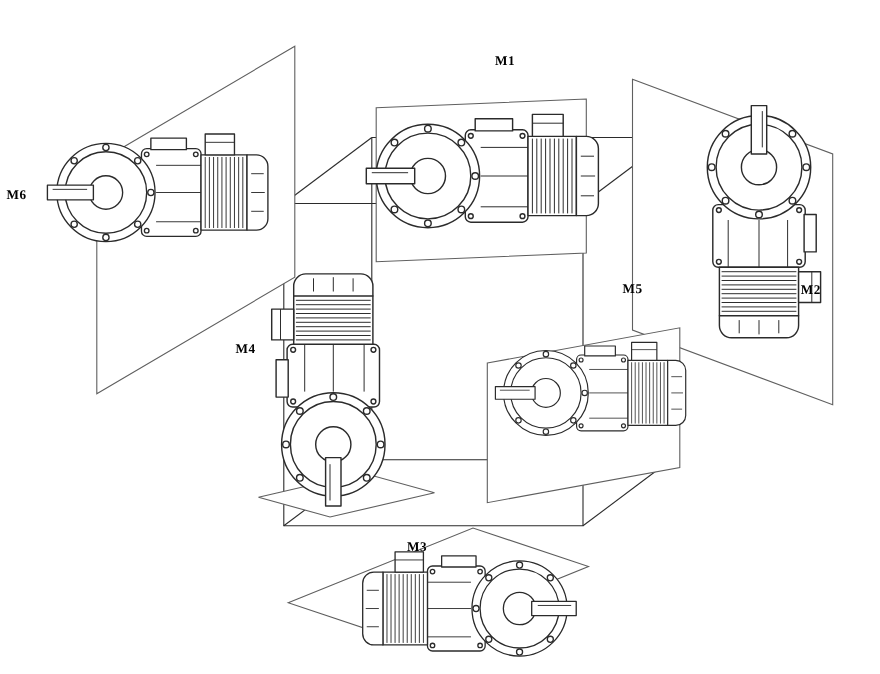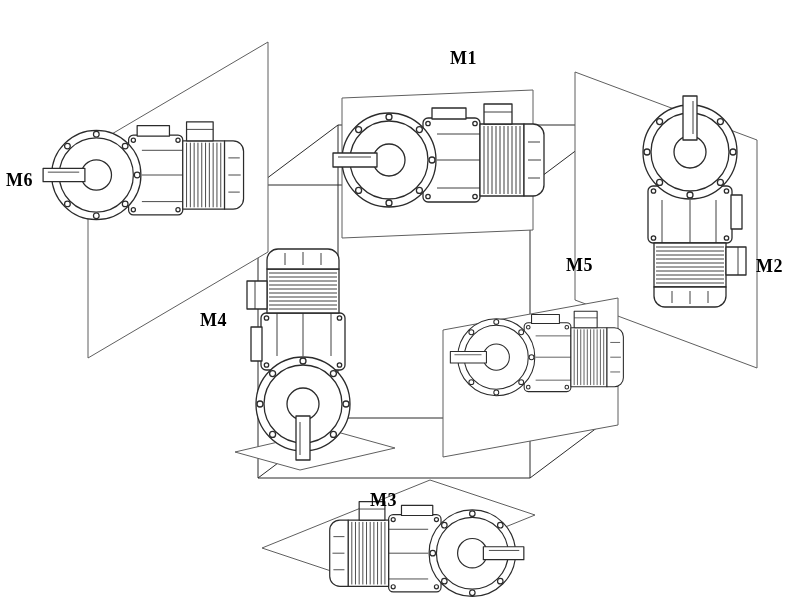--- a/index.html
+++ b/index.html
@@ -7,21 +7,21 @@
     position:relative;
     width:800px;height:613px;
     background:var(--paper,#ffffff);
     font-family:"Liberation Serif", serif;
     overflow:hidden;
   }
   .stage svg{position:absolute;left:0;top:0;}
   .lbl{
     position:absolute;
     font-weight:bold;
-    font-size:18px;
+    font-size:12px;
     color:#000;
     letter-spacing:0.5px;
     user-select:none;
   }
   
   .st  {stroke:var(--ink,#2b2b2b); fill:var(--paper,#fff); stroke-width:1.3; stroke-linejoin:round; stroke-linecap:round;}
   .ln  {stroke:var(--ink,#2b2b2b); fill:none; stroke-width:1;}
   .fin {stroke:var(--ink,#2b2b2b); fill:none; stroke-width:0.9;}
   .plane{stroke:#5f5f5f; fill:var(--paper,#fff); stroke-width:1;}
 </style>
@@ -117,19 +117,19 @@
 
     <use href="#gm" xlink:href="#gm" transform="translate(45,118) scale(0.95)"></use>
     <use href="#gm" xlink:href="#gm" transform="translate(335,100)"></use>
     <use href="#gm" xlink:href="#gm" transform="translate(750,98) rotate(90)"></use>
     <use href="#gm" xlink:href="#gm" transform="translate(243,458) rotate(-90)"></use>
     <use href="#gm" xlink:href="#gm" transform="translate(452,308) scale(0.82)"></use>
     <use href="#gm" xlink:href="#gm" transform="translate(522,498) scale(-0.92,0.92)"></use>
   </svg>
 
   <div class="lbl" style="left:450px;top:48px">M1</div>
-  <div class="lbl" style="left:756px;top:256px">M2</div>
+  <div class="lbl" style="left:728px;top:256px">M2</div>
   <div class="lbl" style="left:370px;top:490px">M3</div>
-  <div class="lbl" style="left:200px;top:310px">M4</div>
+  <div class="lbl" style="left:214px;top:310px">M4</div>
   <div class="lbl" style="left:566px;top:255px">M5</div>
   <div class="lbl" style="left:6px;top:170px">M6</div>
 
 </div>
 
 </body></html>

